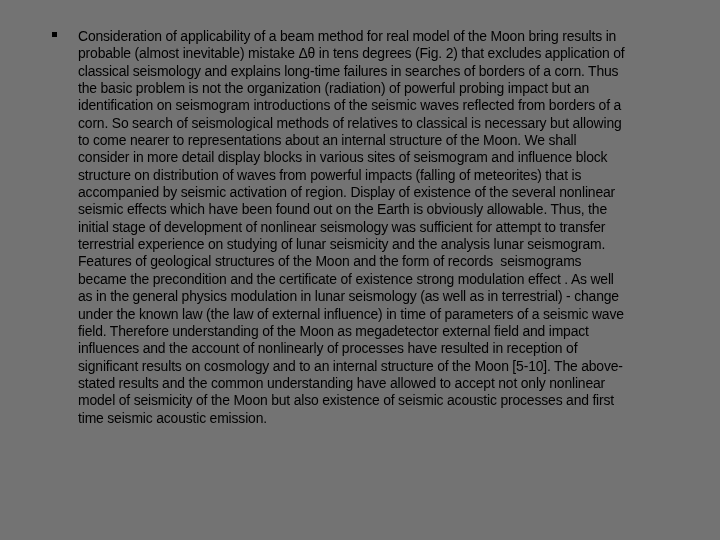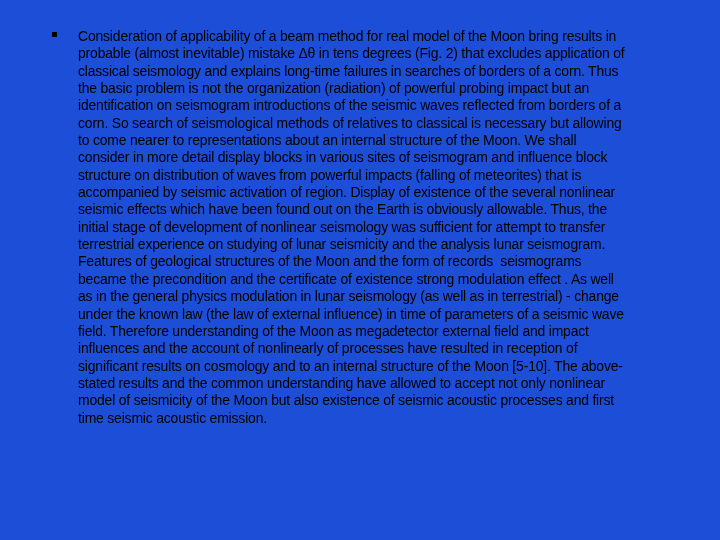--- a/index.html
+++ b/index.html
@@ -10,21 +10,21 @@
     width: 720px;
     height: 540px;
     background: #ffffff;
     font-family: "Liberation Sans", sans-serif;
     overflow: hidden;
   }
   .slide {
     position: relative;
     width: 720px;
     height: 540px;
-    background: #1d4ed8;
+    background: #737373;
     box-sizing: border-box;
   }
   .bullet-list {
     position: absolute;
     left: 0;
     top: 0;
     width: 720px;
     padding: 0;
     margin: 0;
     list-style: none;

